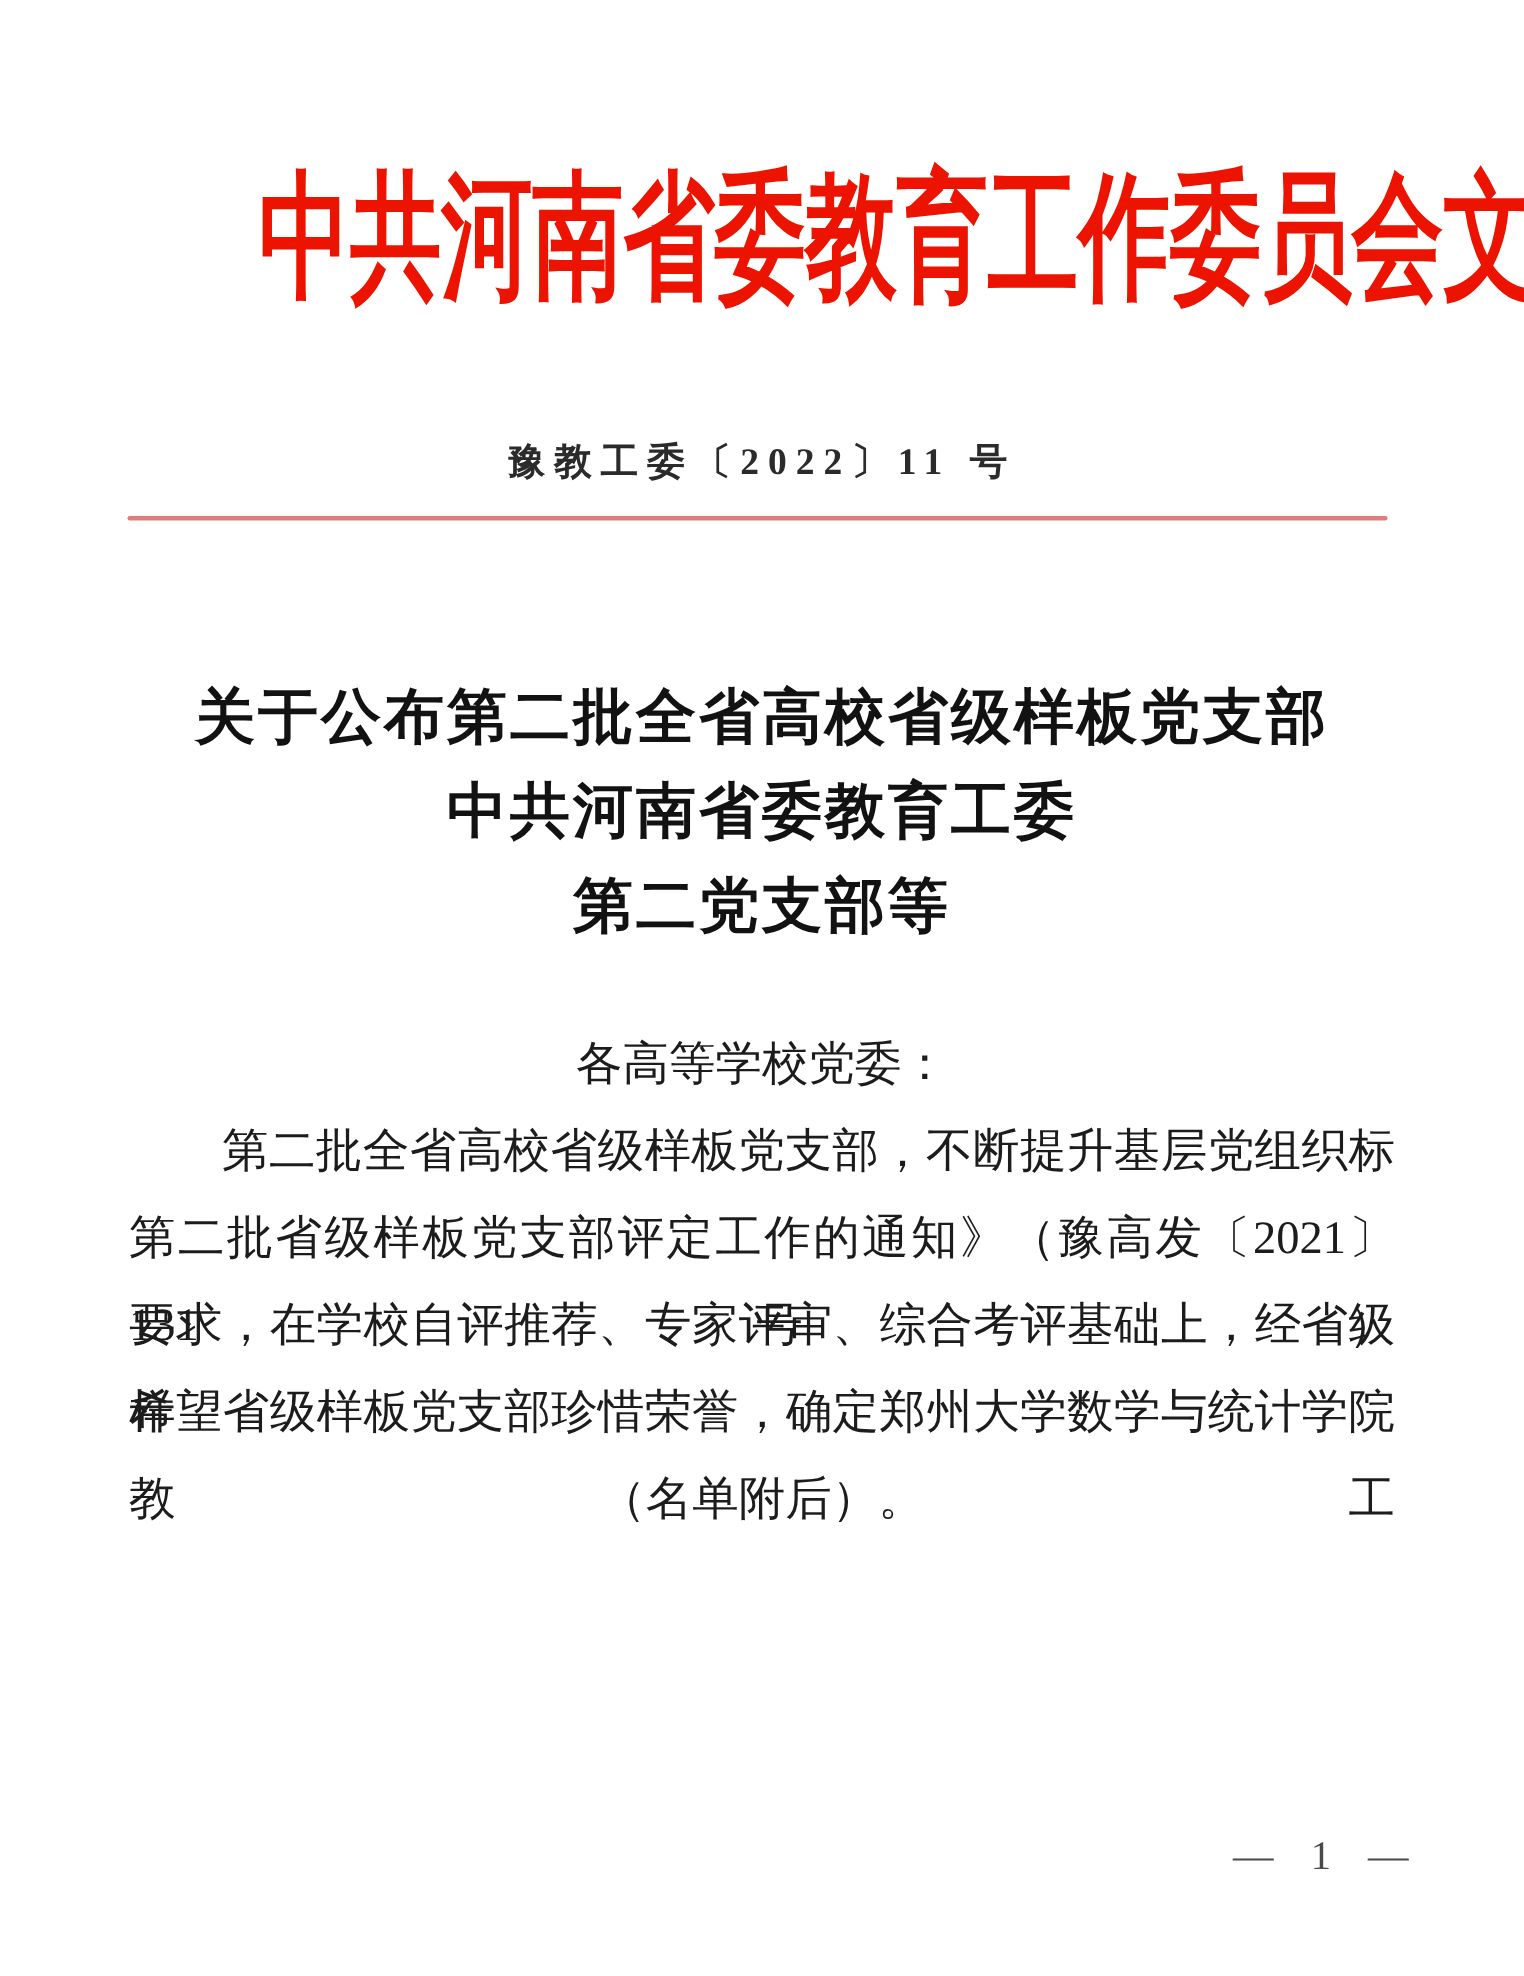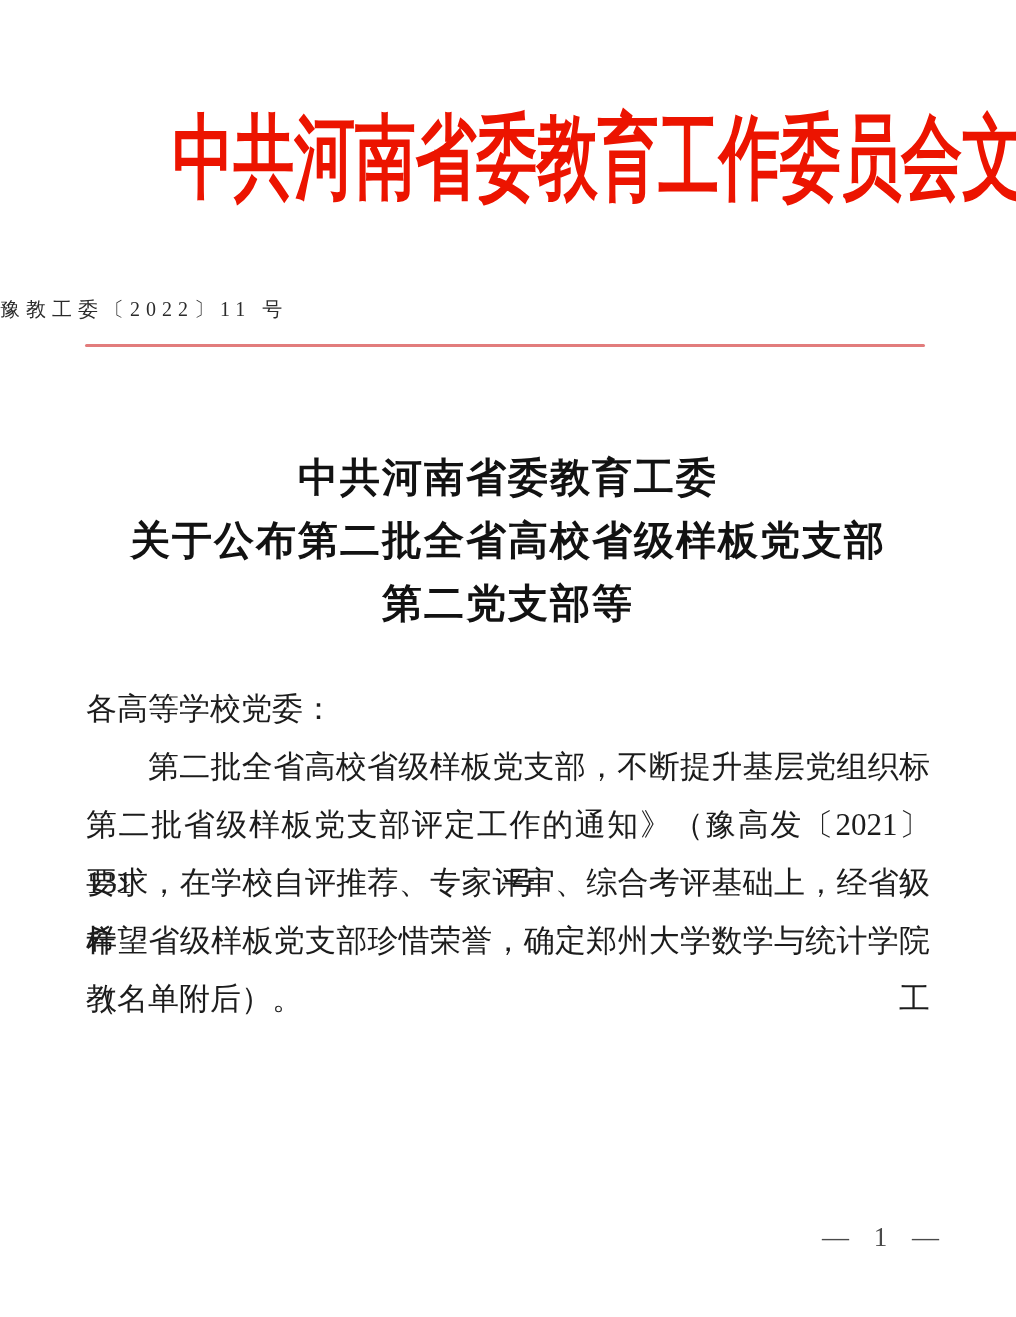--- a/index.html
+++ b/index.html
@@ -28,25 +28,27 @@
     white-space: nowrap;
     transform: scaleX(0.66);
     transform-origin: 50% 50%;
     font-family: "Liberation Serif", serif;
   }
   .doc-number {
     position: absolute;
     top: 290px;
     left: 0;
     width: 100%;
-    font-size: 20px;
+    text-align: center;
+    font-size: 25px;
     line-height: 38px;
     color: #2b2b2b;
     letter-spacing: 6px;
     font-family: "Liberation Serif", serif;
+    font-weight: bold;
   }
   .red-line {
     position: absolute;
     top: 344px;
     left: 85px;
     width: 840px;
     height: 3px;
     background: #e27c7c;
     border-radius: 2px;
   }
@@ -69,21 +71,21 @@
     left: 86px;
     width: 844px;
     font-size: 31px;
     color: #1c1c1c;
     font-family: "Liberation Serif", serif;
   }
   .body-line {
     height: 58px;
     line-height: 58px;
     white-space: nowrap;
-    text-align: left;
+    text-align: center;
   }
   .body-line.j {
     white-space: normal;
     text-align: justify;
     text-align-last: justify;
   }
   .body-line.ind {
     text-indent: 2em;
   }
   .page-number {
@@ -102,22 +104,22 @@
 
 <div class="page">
 
   <div class="red-header">中共河南省委教育工作委员会文件</div>
 
   <div class="doc-number">豫教工委〔2022〕11 号</div>
 
   <div class="red-line"></div>
 
   <div class="title-block">
+    <div>关于公布第二批全省高校省级样板党支部</div>
     <div>中共河南省委教育工委</div>
-    <div>关于公布第二批全省高校省级样板党支部</div>
     <div>第二党支部等</div>
   </div>
 
   <div class="body-block">
     <div class="body-line">各高等学校党委：</div>
     <div class="body-line j ind">第二批全省高校省级样板党支部，不断提升基层党组织标</div>
     <div class="body-line j">第二批省级样板党支部评定工作的通知》（豫高发〔2021〕131 号）</div>
     <div class="body-line j">要求，在学校自评推荐、专家评审、综合考评基础上，经省级样</div>
     <div class="body-line j">希望省级样板党支部珍惜荣誉，确定郑州大学数学与统计学院教工</div>
     <div class="body-line">（名单附后）。</div>

